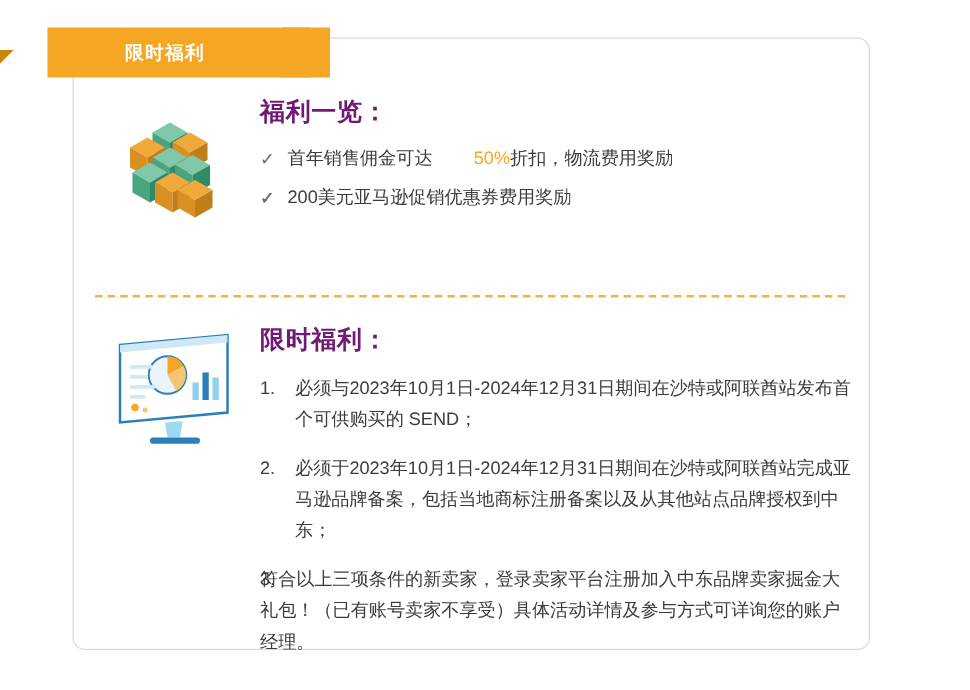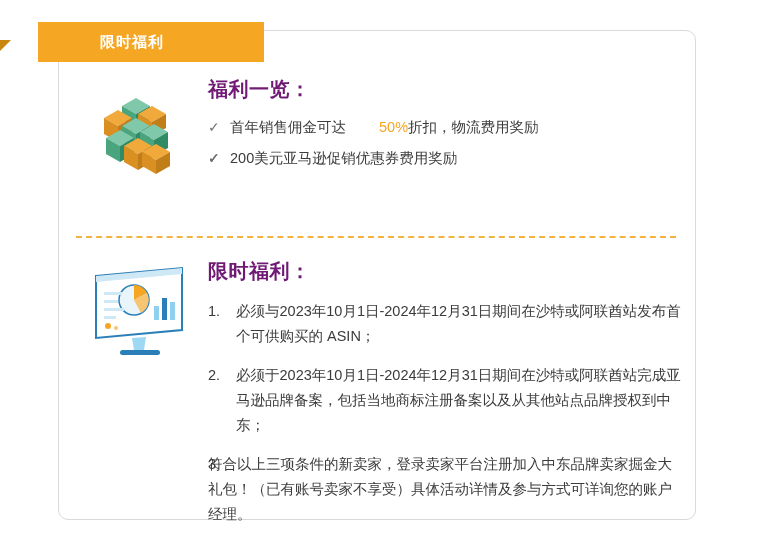--- a/index.html
+++ b/index.html
@@ -285,21 +285,21 @@
     <rect x="34" y="88" width="40" height="5" rx="2.5" fill="#2b7fb8"></rect>
 
     <circle cx="22" cy="64" r="3" fill="#f5a623"></circle>
     <circle cx="30" cy="66" r="2" fill="#f7c572"></circle>
   </svg>
 
   <div class="section quals">
     <div class="sec-title">限时福利：</div>
     <ol class="qual-list">
       <li>
-        <span class="qnum">1.</span><span>必须与2023年10月1日-2024年12月31日期间在沙特或阿联酋站发布首个可供购买的 ASIN；</span>
+        <span class="qnum">1.</span><span>必须与2023年10月1日-2024年12月31日期间在沙特或阿联酋站发布首个可供购买的 SEND；</span>
       </li>
       <li>
         <span class="qnum">2.</span><span>必须于2023年10月1日-2024年12月31日期间在沙特或阿联酋站完成亚马逊品牌备案，包括当地商标注册备案以及从其他站点品牌授权到中东；</span>
       </li>
       <li>
         <span class="qnum">3.</span>
       </li>
     </ol>
     <div class="closing">符合以上三项条件的新卖家，登录卖家平台注册加入中东品牌卖家掘金大礼包！（已有账号卖家不享受）具体活动详情及参与方式可详询您的账户经理。</div>
   </div>

